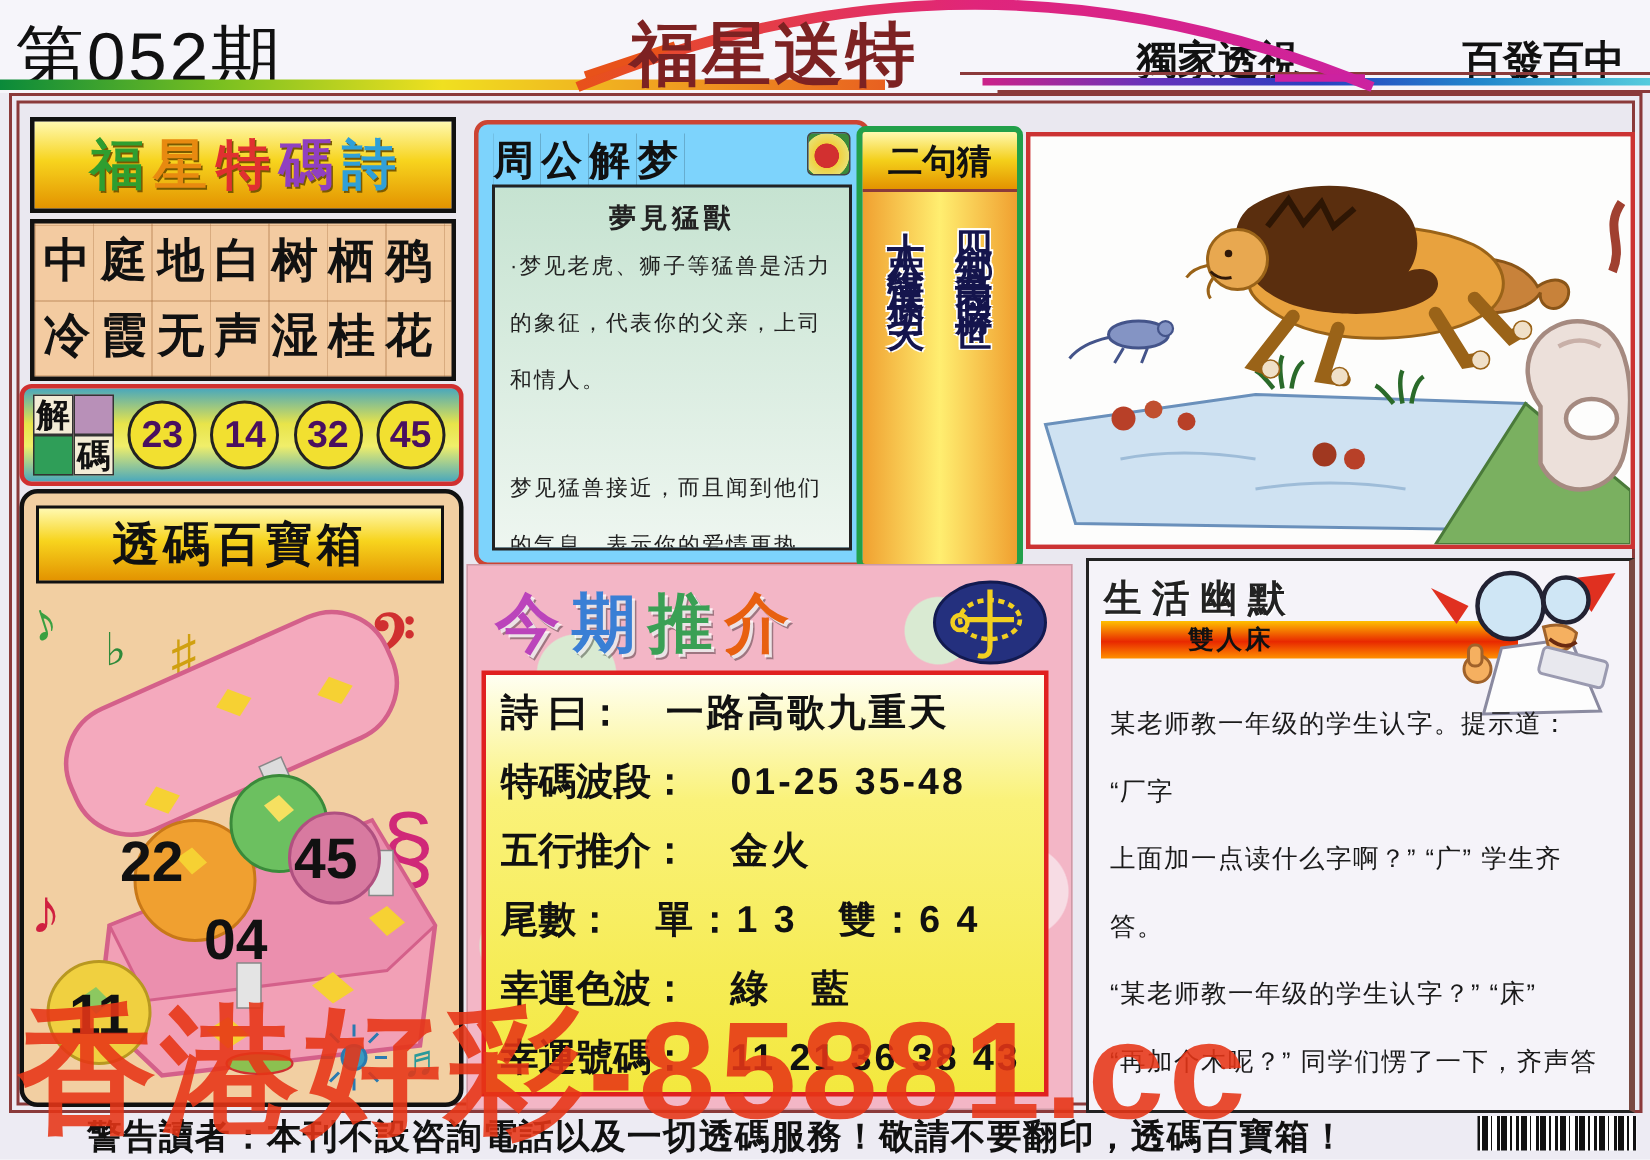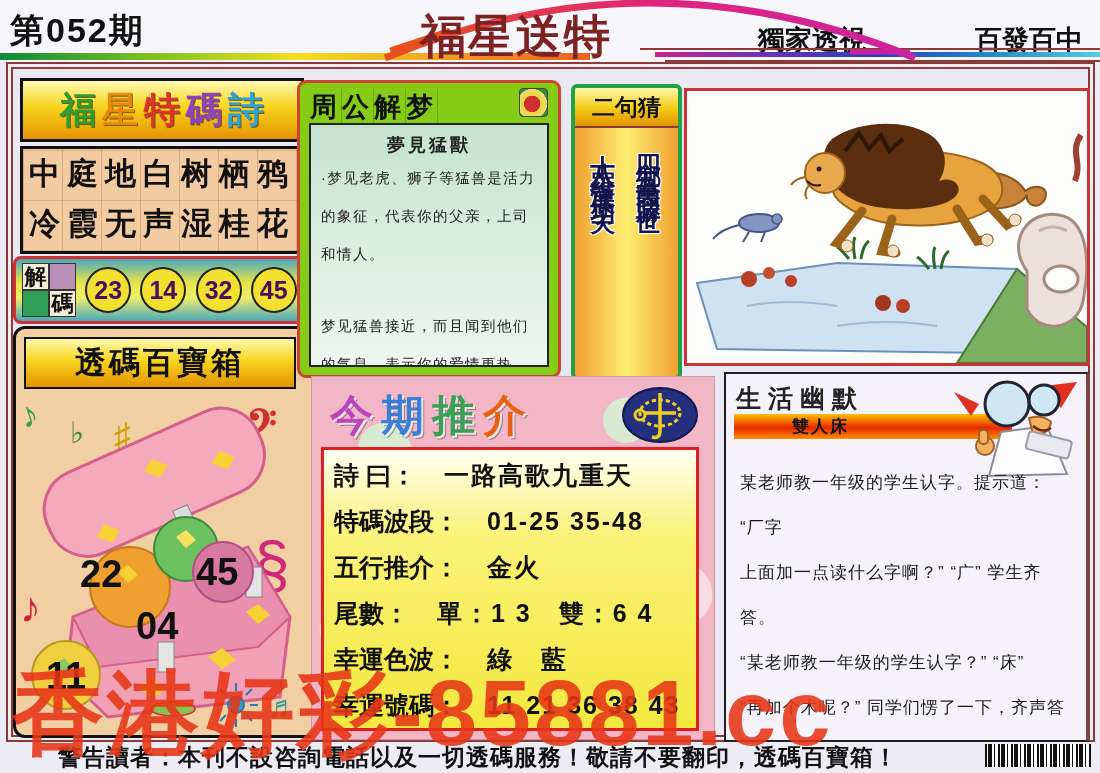--- a/index.html
+++ b/index.html
@@ -1,21 +1,21 @@
 <!DOCTYPE html>
 <html><head>
 <meta charset="utf-8">
 <style>
   html,body{margin:0;padding:0;}
   body{font-family:"Liberation Sans",sans-serif;}
   .page{position:relative;width:1100px;height:773px;background:#edebf3;overflow:hidden;}
 
   
   .hdr{position:absolute;left:0;top:0;width:1100px;height:62px;background:#f6f5fa;}
-  .issue{position:absolute;left:10px;top:8px;font-size:34px;font-weight:bold;color:#111;letter-spacing:2px;}
+  .issue{position:absolute;left:10px;top:8px;font-size:46px;font-weight:normal;color:#111;letter-spacing:2px;}
   .masthead{position:absolute;left:420px;top:6px;width:300px;font-size:46px;font-weight:bold;color:#7d2222;letter-spacing:2px;white-space:nowrap;z-index:3;}
   .swoosh{position:absolute;left:380px;top:0;z-index:2;}
   .slogan1{position:absolute;left:758px;top:22px;font-size:27px;font-weight:bold;color:#111;}
   .slogan2{position:absolute;left:975px;top:22px;font-size:27px;font-weight:bold;color:#111;}
   .sepL{position:absolute;left:0;top:53px;width:590px;height:7px;background:linear-gradient(90deg,#0a8a3a,#7ac020,#f0e020,#f0a020,#e86020);}
   .sepR1{position:absolute;left:640px;top:48px;width:460px;height:2px;background:#8b3a3a;}
   .sepR2{position:absolute;left:655px;top:52px;width:445px;height:5px;background:linear-gradient(90deg,#cc2288,#6633bb,#2a3fc0,#2288cc,#55ccdd);}
   .sepR3{position:absolute;left:665px;top:60px;width:435px;height:2px;background:#8b3a3a;}
 
   
@@ -28,26 +28,26 @@
   .poemBox{position:absolute;left:20px;top:146px;width:278px;height:102px;border:3px solid #111;background:#f3cba1;
     background-image:repeating-linear-gradient(90deg,rgba(150,90,40,.28) 0 1px,transparent 1px 39px),repeating-linear-gradient(0deg,rgba(150,90,40,.28) 0 1px,transparent 1px 50px);}
   .poemBox div{font-size:31px;font-weight:bold;color:#111;letter-spacing:7px;text-align:center;line-height:50px;white-space:nowrap;}
   .decode{position:absolute;left:13px;top:256px;width:290px;height:62px;border:3px solid #d03030;border-radius:8px;background:linear-gradient(180deg,#4aa8bc,#e8e44a 38%,#f0ee6a 62%,#4aa8bc);display:flex;align-items:center;}
   .dgrid{display:grid;grid-template-columns:27px 27px;grid-template-rows:27px 27px;margin-left:6px;}
   .dgrid .c{display:flex;align-items:center;justify-content:center;font-size:22px;font-weight:bold;color:#111;background:#f3ecd6;border:1px solid #333;}
   .dgrid .purple{background:#b890b8;border:1px solid #333;}
   .dgrid .green{background:#2f9e58;border:1px solid #333;}
   .dnums{flex:1;display:flex;justify-content:space-evenly;}
   .ball{width:42px;height:42px;border-radius:50%;background:#f2e030;border:2px solid #222;display:flex;align-items:center;justify-content:center;font-size:25px;font-weight:bold;color:#4a1060;}
-  .treasure{position:absolute;left:13px;top:326px;width:290px;height:406px;border:3px solid #111;border-radius:12px;background:#f2cfa2;overflow:hidden;padding-left:36px;}
+  .treasure{position:absolute;left:13px;top:326px;width:290px;height:406px;border:3px solid #111;border-radius:12px;background:#f2cfa2;overflow:hidden;}
   .tBanner{position:absolute;left:8px;top:8px;width:268px;height:48px;border:2px solid #111;background:linear-gradient(180deg,#fff9b0,#f7d41e 45%,#e39300);display:flex;align-items:center;justify-content:center;font-size:31px;font-weight:bold;color:#111;letter-spacing:3px;}
   .tSvg{position:absolute;left:2px;top:58px;}
 
   
-  .dream{position:absolute;left:297px;top:80px;width:258px;height:292px;border:3px solid #cc4433;border-radius:9px;background:#84cc16;}
+  .dream{position:absolute;left:316px;top:80px;width:258px;height:292px;border:3px solid #cc4433;border-radius:9px;background:#7dd3fc;}
   .dreamHdr{position:absolute;left:10px;top:6px;font-size:27px;font-weight:bold;color:#111;letter-spacing:5px;background:repeating-linear-gradient(90deg,transparent 0 31px,rgba(0,0,0,.18) 31px 32px);}
   .stamp{position:absolute;right:10px;top:5px;width:27px;height:27px;border:1px solid #444;border-radius:4px;background:radial-gradient(circle at 45% 55%,#d23030 38%,#f0d040 40%,#e8e070 70%,#3a8a3a 72%);}
   .dreamInner{position:absolute;left:9px;top:40px;width:236px;height:240px;border:2px solid #222;background:linear-gradient(180deg,#c6e3d1,#eef6f0);overflow:hidden;}
   .dreamSub{text-align:center;font-size:18px;font-weight:bold;color:#222;margin-top:8px;letter-spacing:3px;}
   .dreamP{font-size:14.5px;color:#222;line-height:38px;margin:2px 10px 0 10px;letter-spacing:1.5px;}
   .dreamP.p2{margin-top:34px;}
 
   
   .two{position:absolute;left:571px;top:84px;width:103px;height:288px;border:4px solid #22a04a;border-radius:6px;background:linear-gradient(90deg,#f0a030,#ffee70,#f0a030);overflow:hidden;}
   .twoHdr{height:38px;background:linear-gradient(180deg,#fff9b0,#f4cf1a 50%,#e39300);display:flex;align-items:center;justify-content:center;font-size:23px;font-weight:bold;color:#111;border-bottom:2px solid #8b3a3a;}

